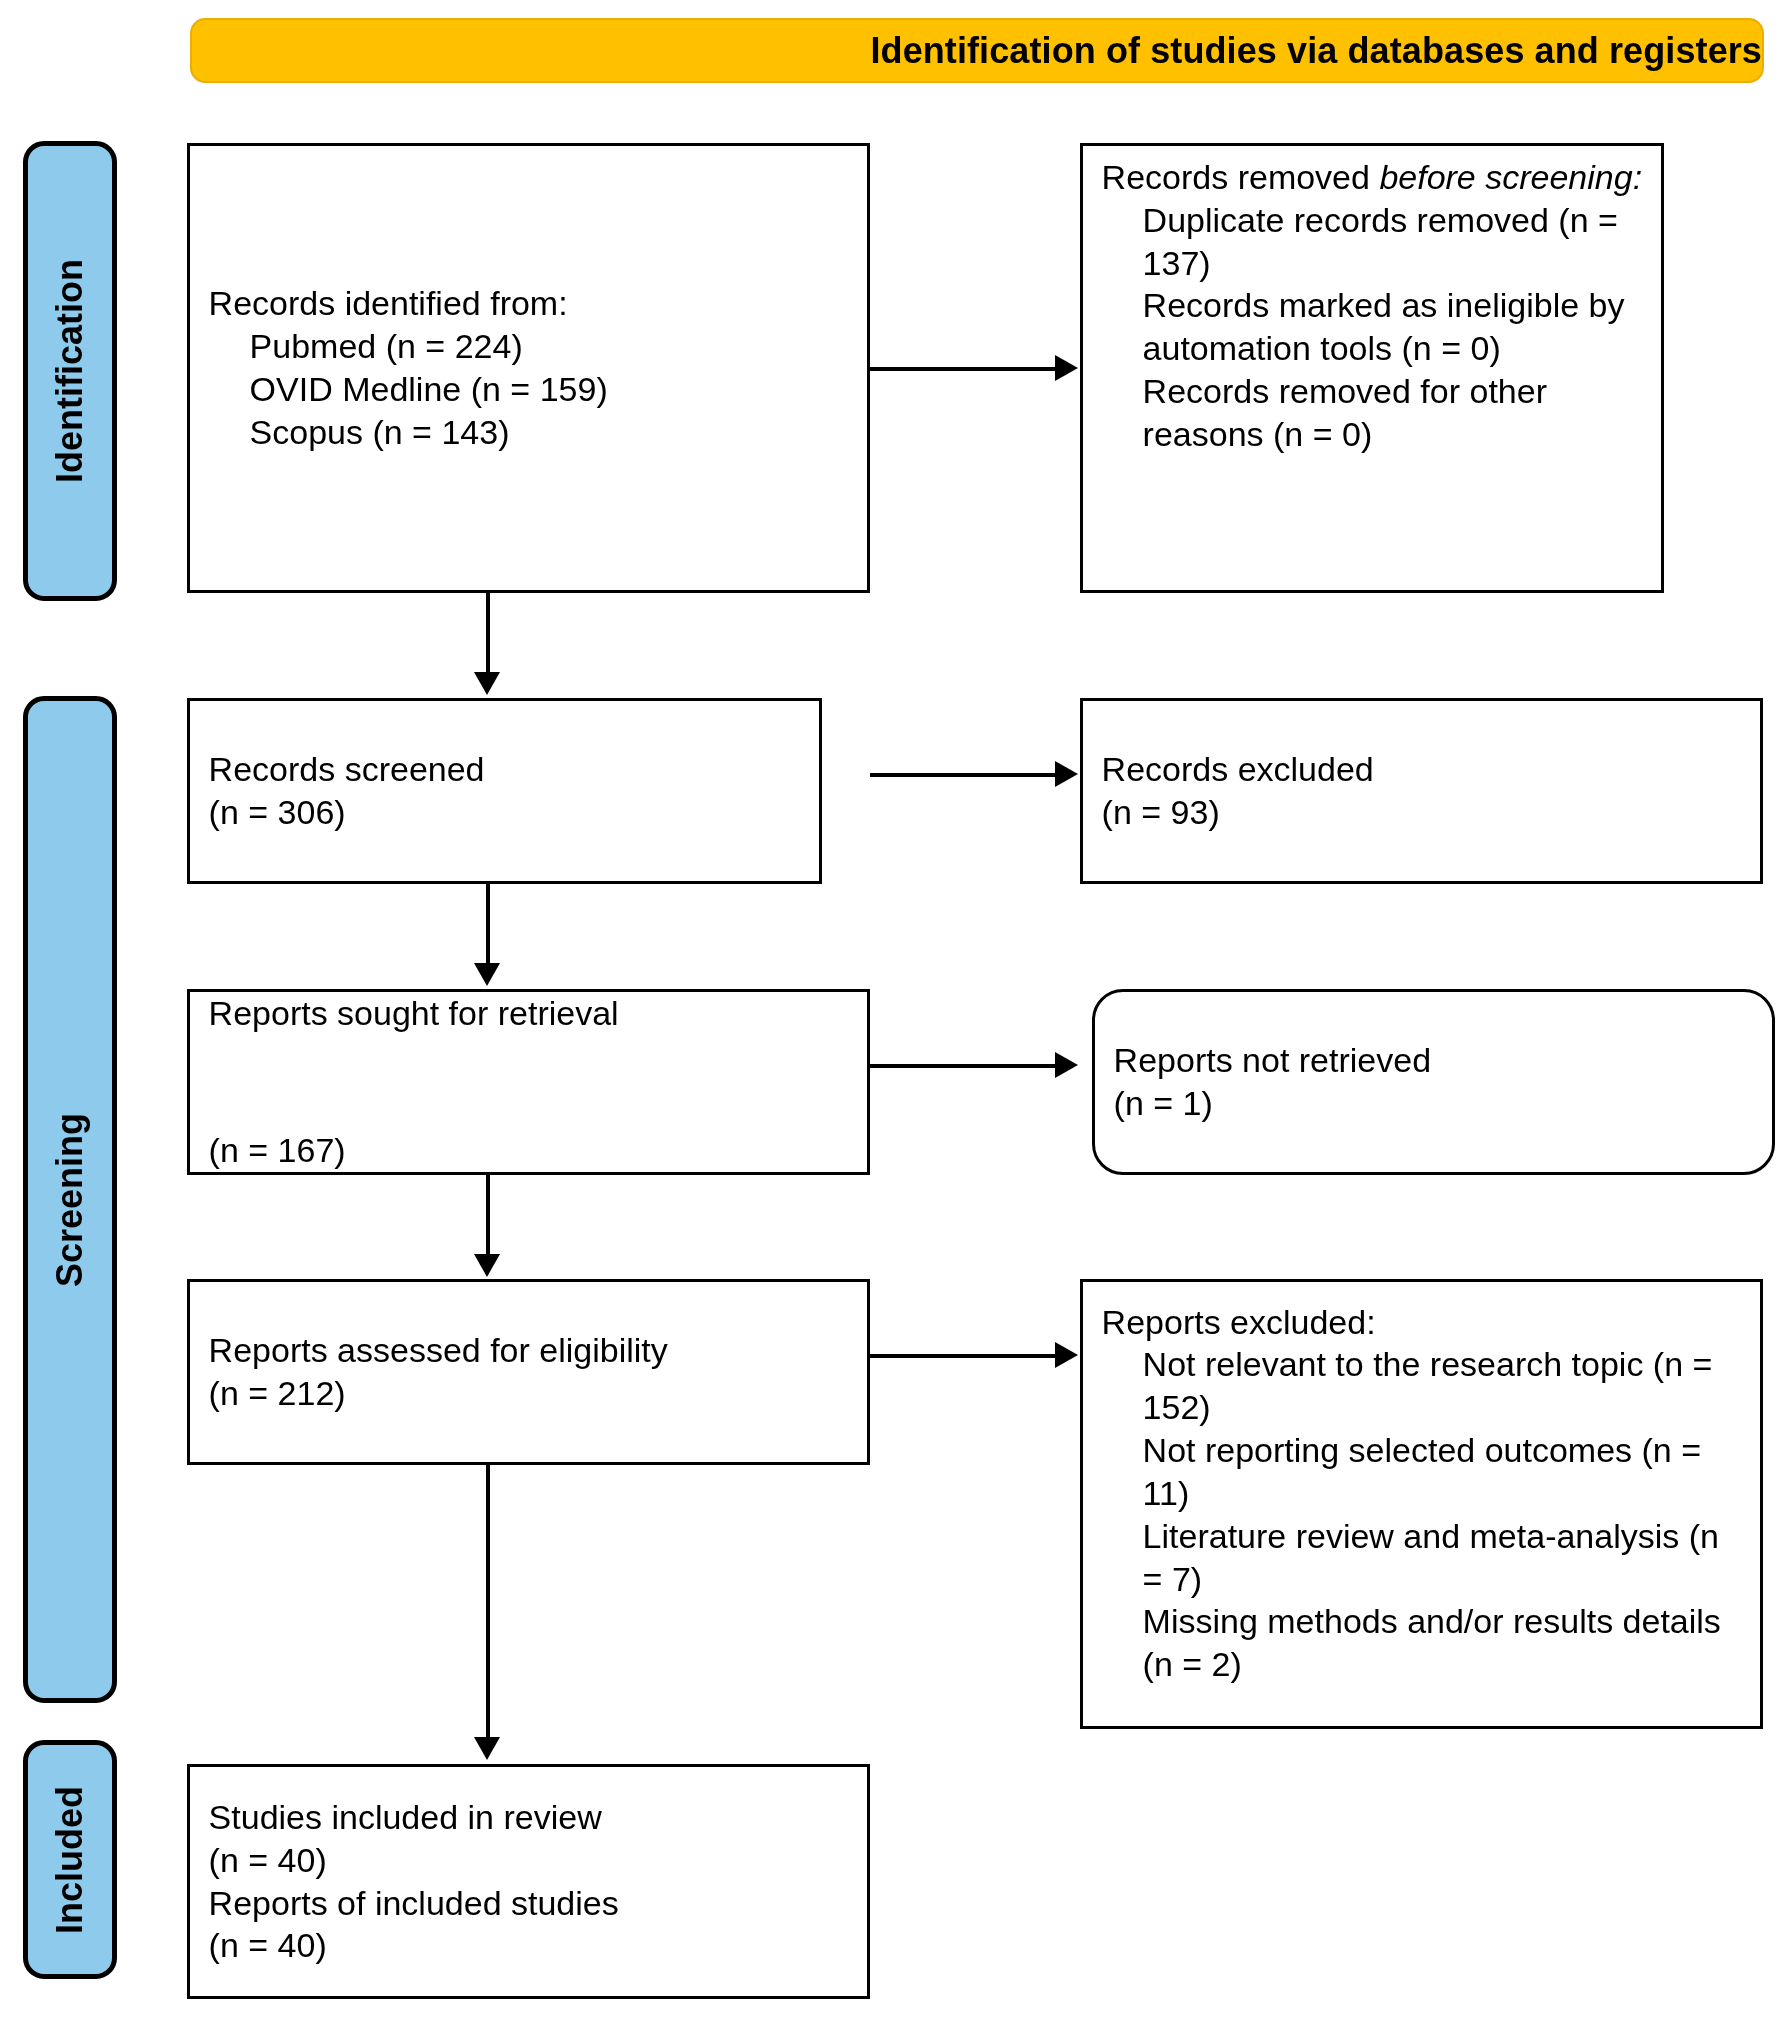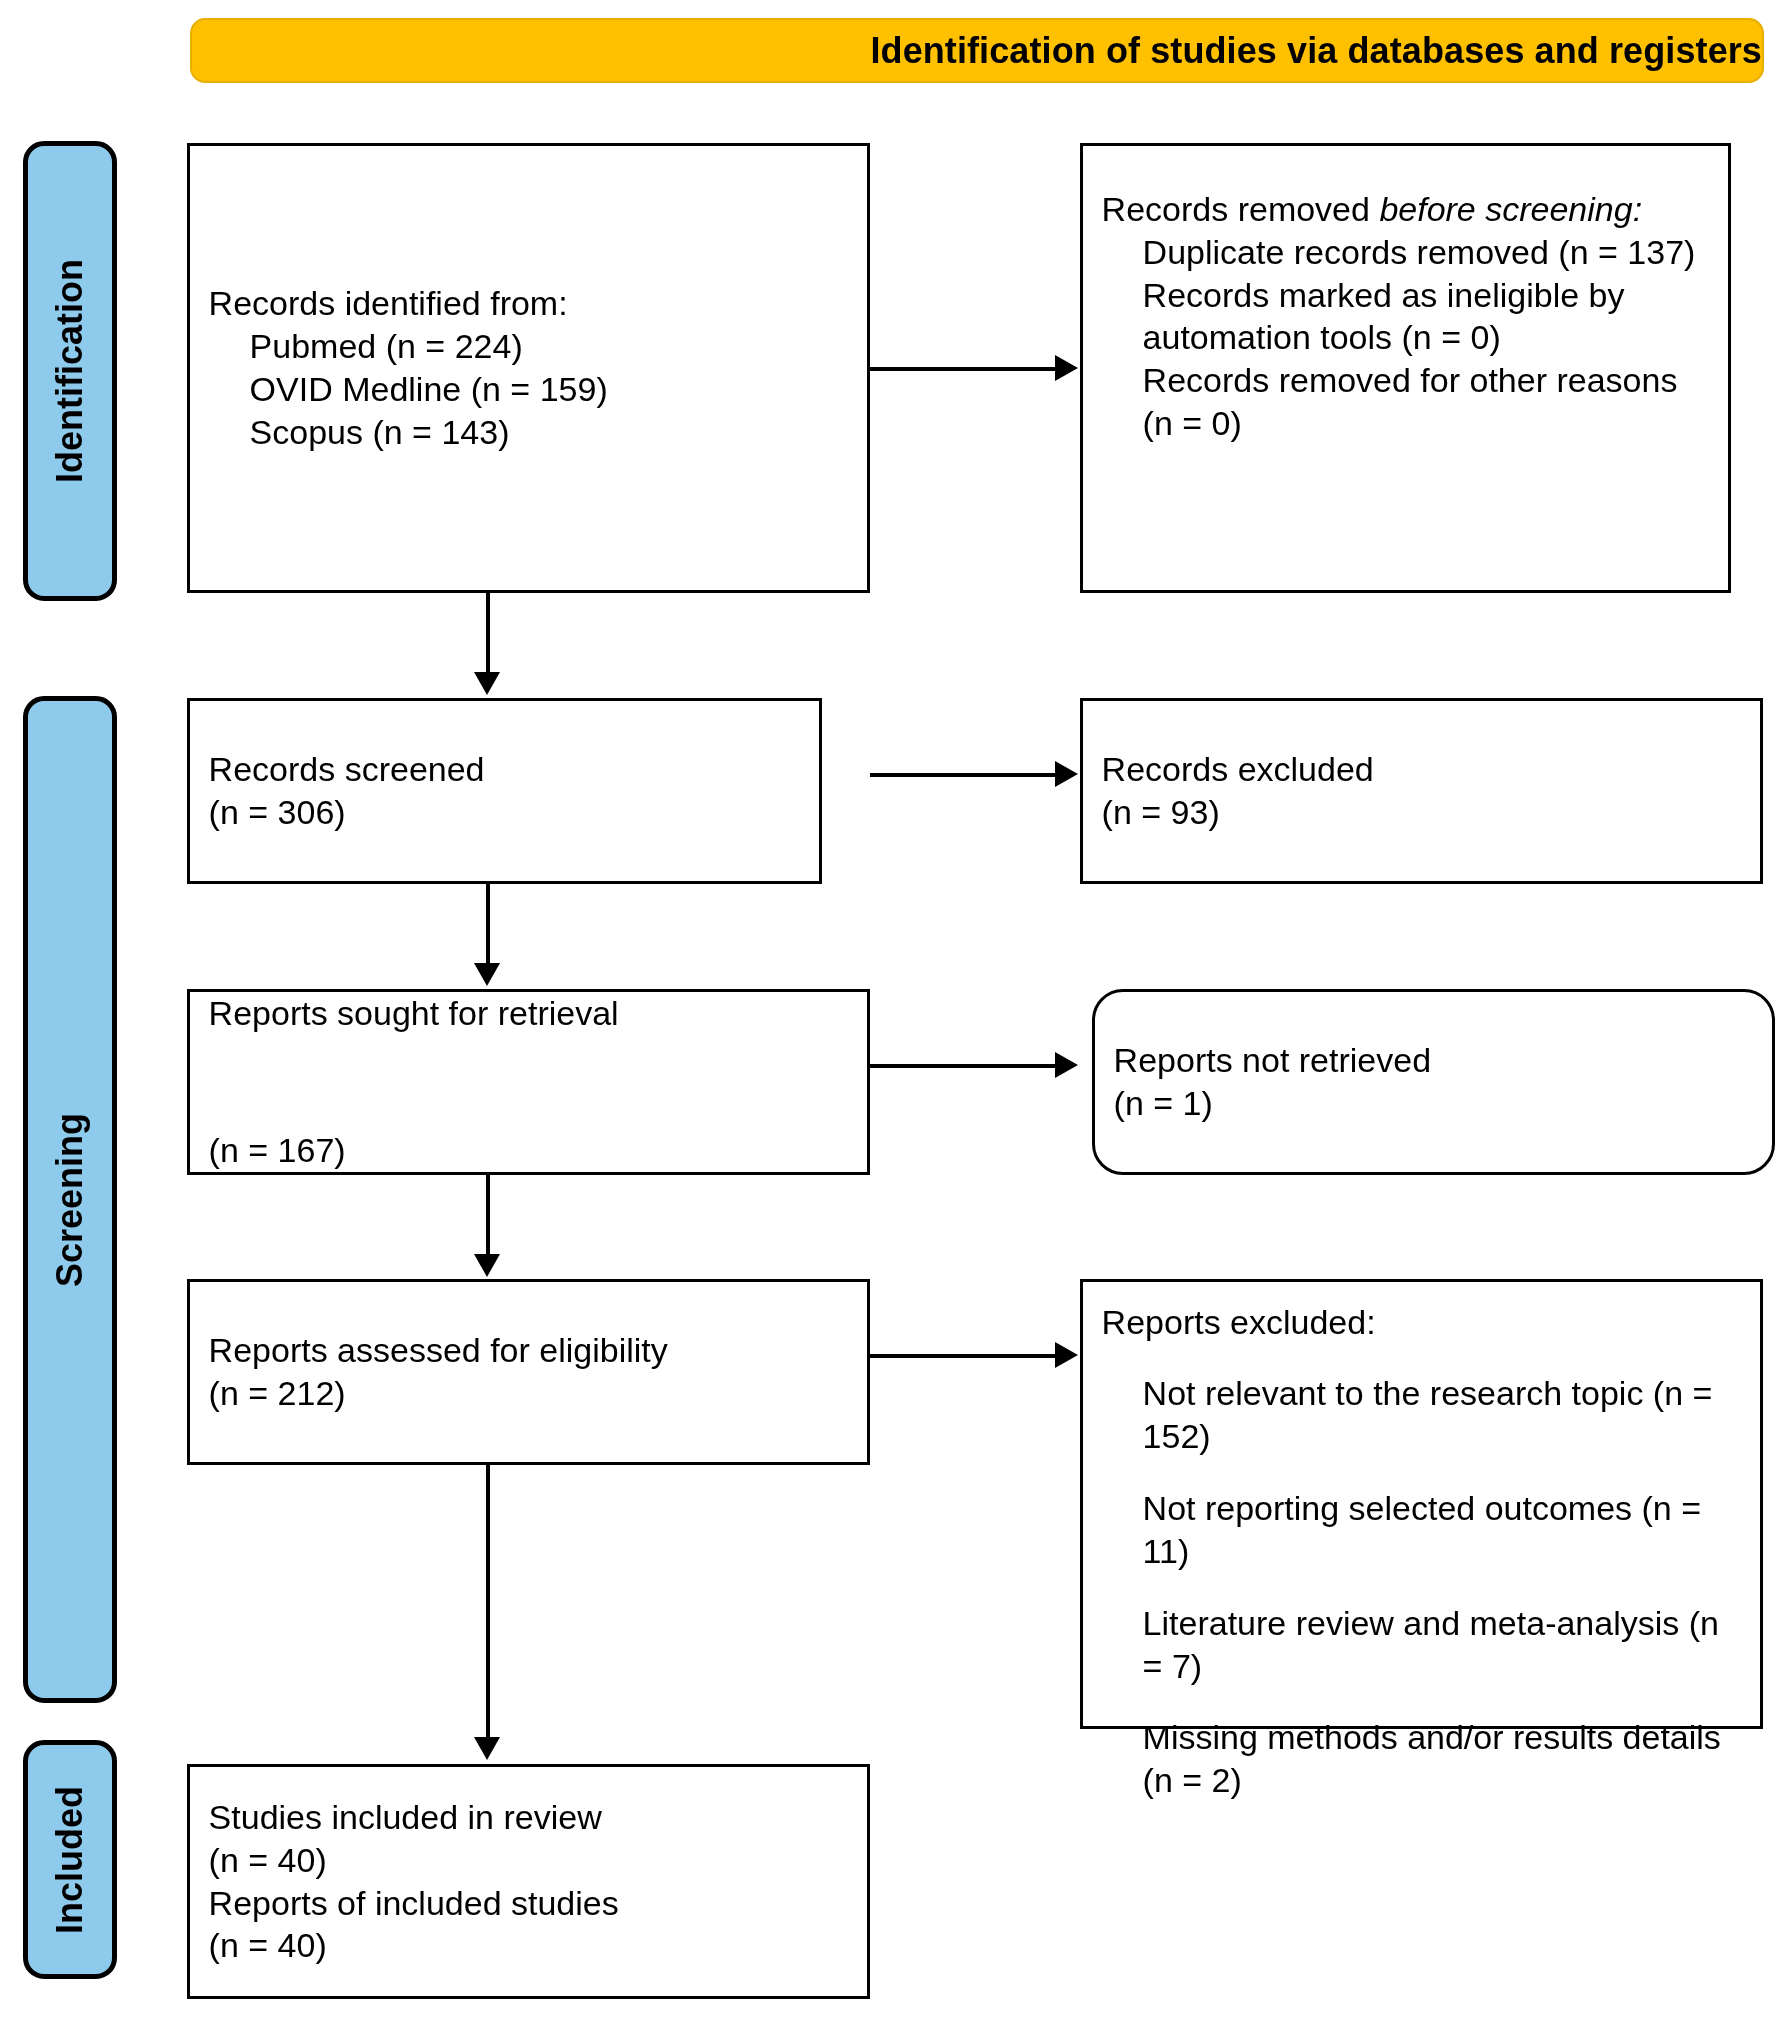--- a/index.html
+++ b/index.html
@@ -125,21 +125,21 @@
     <span class="stage-band-label">Included</span>
   </div>
 
   <div class="flow-box" style="left:187px; top:143px; width:683px; height:450px;">
     <div class="flow-text">Records identified from:</div>
     <div class="flow-text indented">Pubmed (n = 224)</div>
     <div class="flow-text indented">OVID Medline (n = 159)</div>
     <div class="flow-text indented">Scopus (n = 143)</div>
   </div>
 
-  <div class="flow-box" style="left:1080px; top:143px; width:651px; height:450px; justify-content:flex-start; padding-top:42px;">
+  <div class="flow-box" style="left:1080px; top:143px; width:584px; height:450px; justify-content:flex-start; padding-top:10px;">
     <div class="flow-text"><span>Records removed </span><span class="ital">before screening</span><span class="ital">:</span></div>
     <div class="flow-text indented">Duplicate records removed (n = 137)</div>
     <div class="flow-text indented">Records marked as ineligible by automation tools (n = 0)</div>
     <div class="flow-text indented">Records removed for other reasons (n = 0)</div>
   </div>
 
   <div class="conn-h" style="left:870px; top:367px; width:186px;"></div>
   <div class="arrow-right" style="left:1055px; top:355px;"></div>
 
   <div class="conn-v" style="left:486px; top:593px; height:81px;"></div>
@@ -175,21 +175,21 @@
   <div class="arrow-right" style="left:1055px; top:1052px;"></div>
 
   <div class="conn-v" style="left:486px; top:1175px; height:81px;"></div>
   <div class="arrow-down" style="left:474px; top:1254px;"></div>
 
   <div class="flow-box" style="left:187px; top:1279px; width:683px; height:186px;">
     <div class="flow-text">Reports assessed for eligibility</div>
     <div class="flow-text">(n = 212)</div>
   </div>
 
-  <div class="flow-box" style="left:1080px; top:1279px; width:683px; height:450px; justify-content:flex-start; padding-top:18.6px;gap:29px;">
+  <div class="flow-box" style="left:1080px; top:1279px; width:683px; height:450px; justify-content:flex-start; padding-top:18.6px;">
     <div class="flow-text">Reports excluded:</div>
     <div class="flow-text indented">Not relevant to the research topic (n = 152)</div>
     <div class="flow-text indented">Not reporting selected outcomes (n = 11)</div>
     <div class="flow-text indented">Literature review and meta-analysis (n = 7)</div>
     <div class="flow-text indented">Missing methods and/or results details (n = 2)</div>
   </div>
 
   <div class="conn-h" style="left:870px; top:1354px; width:186px;"></div>
   <div class="arrow-right" style="left:1055px; top:1342px;"></div>
 

